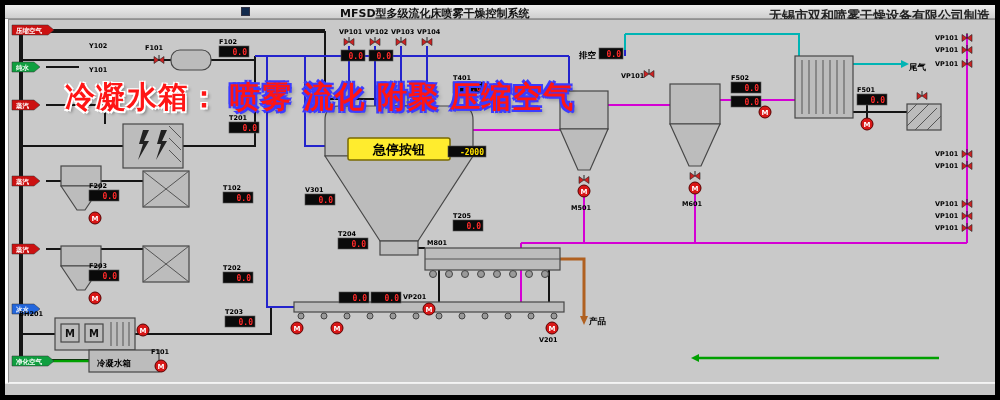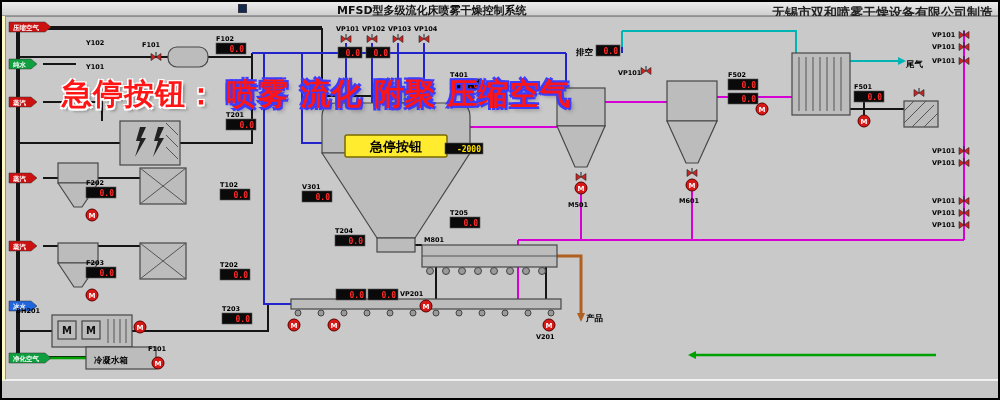--- a/index.html
+++ b/index.html
@@ -1,17 +1,17 @@
 <!DOCTYPE html>
 <html style="--pipe_black: #151515; --pipe_blue: #2323cc; --pipe_magenta: #d400d4; --pipe_cyan: #00b4b4; --pipe_green: #00a000; --product: #b06020; --lcd_value: #ff2a2a; --alarm_red: #e00000; --spray_btn: #0a18c8; --cip_btn: #17b517; --status_text: #00e840; --estop_bg: #ffec2e;"><head>
 <meta charset="utf-8">
 <style>
 *{margin:0;padding:0;box-sizing:border-box}
 body{font-family:"DejaVu Sans","Liberation Sans",sans-serif;background:#777}
-.screen{position:relative;width:1000px;height:400px;background:#fef9c3;overflow:hidden;border:2px solid #000000}
+.screen{position:relative;width:1000px;height:400px;background:#ffffff;overflow:hidden;border:5px solid #000000}
 .titlebar{position:absolute;left:0;top:0;width:100%;height:14px;background:linear-gradient(#ececec,#cfcfcf);border-bottom:1px solid #9a9a9a;font-size:11px;font-weight:bold}
 .title{position:absolute;left:335px;top:1px;color:#111;white-space:nowrap}
 .company{position:absolute;right:5px;top:2px;font-size:13px;font-weight:bold;color:#222;white-space:nowrap}
 .winicon{position:absolute;left:236px;top:2px;width:9px;height:9px;background:#122a4d;border:1px solid #334}
 .diagram{position:absolute;left:3px;top:14px;width:994px;height:364px;background:#c9c9c9;border:1px solid #909090;border-right-color:#f4f4f4;border-bottom-color:#f4f4f4}
 .diagram svg{display:block}
 .watermark{position:absolute;left:60px;top:72px;font-size:30px;font-weight:bold;white-space:nowrap;z-index:6;pointer-events:none;letter-spacing:1px}
 .wm1{color:#ff1515;text-shadow:-1.5px -1.5px 0 #fff,1.5px -1.5px 0 #fff,-1.5px 1.5px 0 #fff,1.5px 1.5px 0 #fff,3px 3px 3px rgba(0,0,0,.35)}
 .wm2{color:#ff1515;margin-left:10px;text-shadow:-2px -2px 0 #3c3cff,2px -2px 0 #3c3cff,-2px 2px 0 #3c3cff,2px 2px 0 #3c3cff,3px 3px 4px rgba(0,0,0,.35)}
 .bottombar{position:absolute;left:0;top:378px;width:100%;height:22px;background:#c6c6c6;border-top:1px solid #efefef}
@@ -481,21 +481,21 @@
           <text x="926" y="136" class="tag ">VP101</text>
           <text x="926" y="148" class="tag ">VP101</text>
           <text x="926" y="186" class="tag ">VP101</text>
           <text x="926" y="198" class="tag ">VP101</text>
           <text x="926" y="210" class="tag ">VP101</text>
         </g>
     </svg>
   </div>
 
   <div class="watermark">
-    <span class="wm1">急停按钮：</span><span class="wm2">喷雾 流化 附聚 压缩空气</span>
+    <span class="wm1">冷凝水箱：</span><span class="wm2">喷雾 流化 附聚 压缩空气</span>
   </div>
 
   <div class="bottombar">
     
     
     
 
     
     
     

